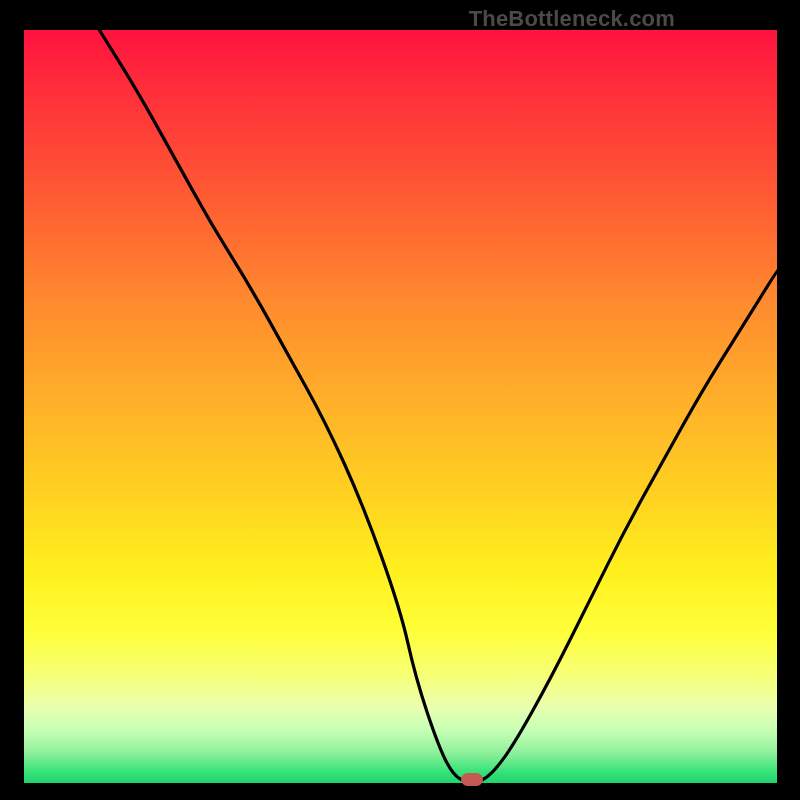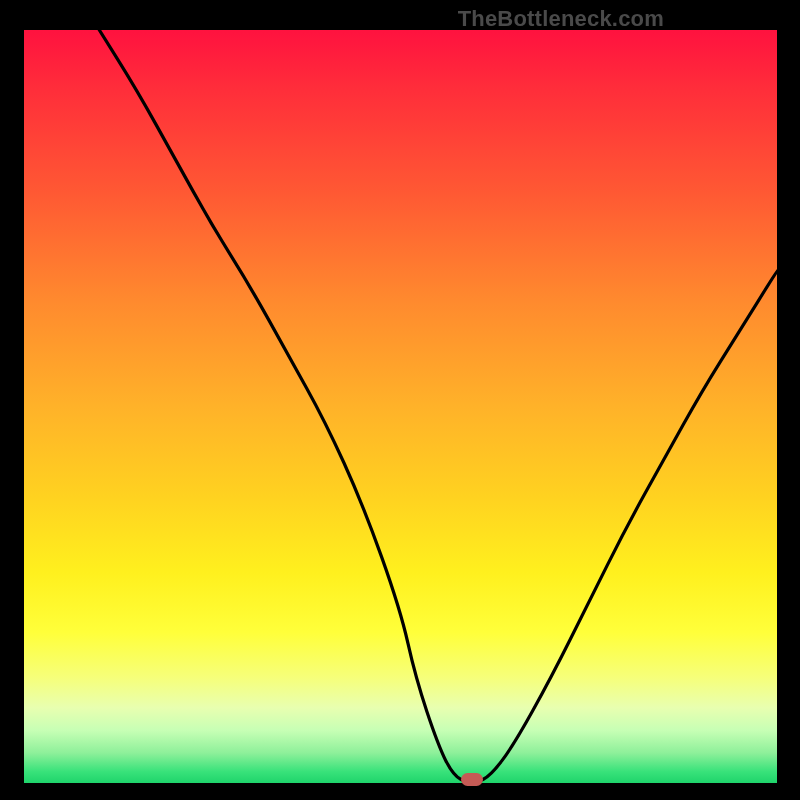--- a/index.html
+++ b/index.html
@@ -9,20 +9,21 @@
     height: 800px;
     background: #000;
     overflow: hidden;
     font-family: Arial, Helvetica, sans-serif;
   }
   .frame {
     position: relative;
     width: 676px;
     height: 800px;
     background: #000;
+    padding-left: 11px;
   }
   .watermark {
     position: absolute;
     top: 6px;
     right: 12px;
     color: #4a4a4a;
     font-size: 22px;
     font-weight: 600;
     letter-spacing: 0.2px;
     user-select: none;

